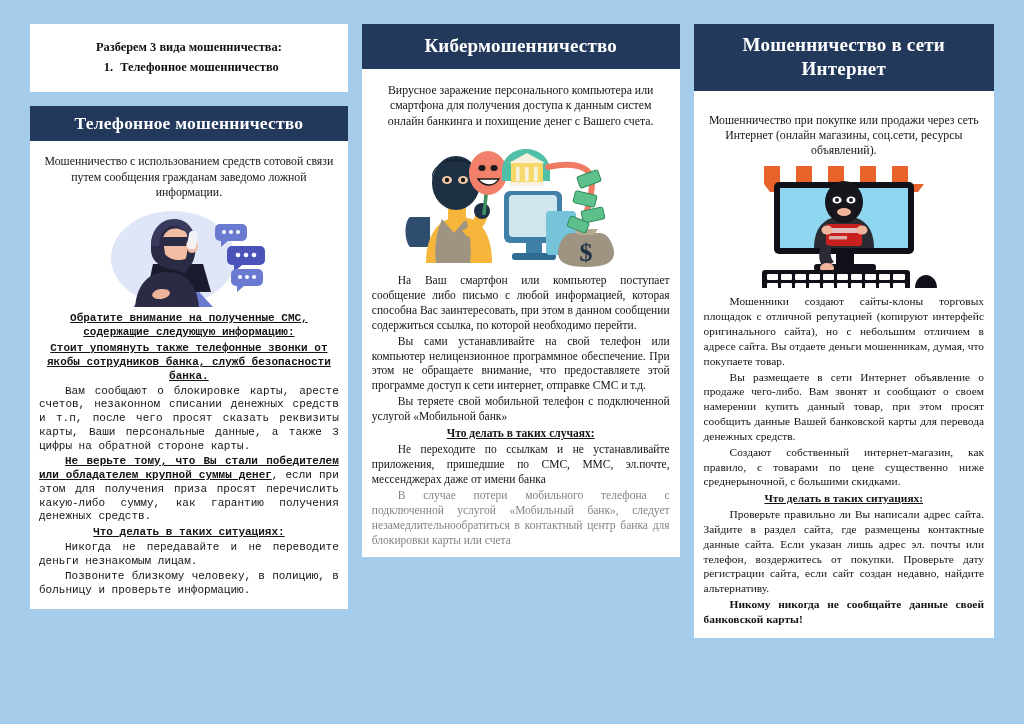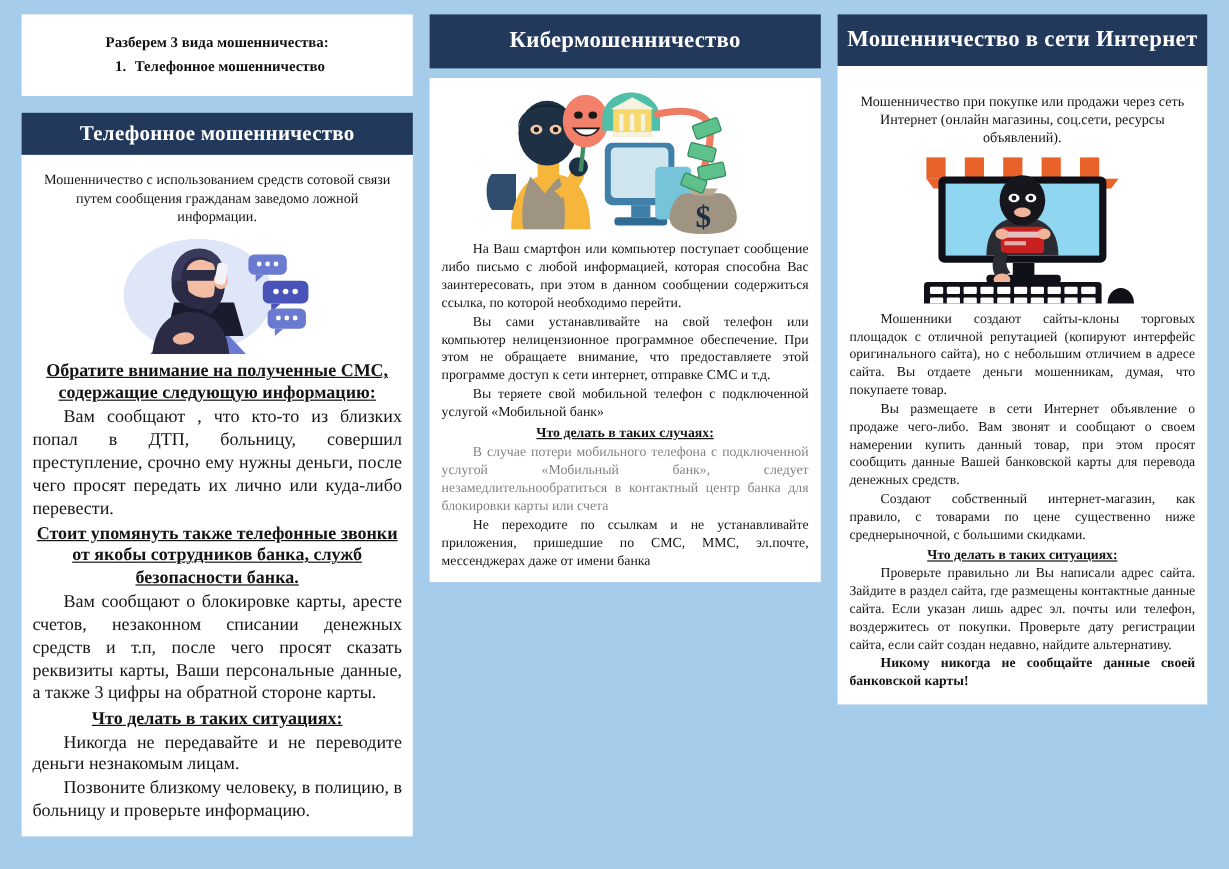--- a/index.html
+++ b/index.html
@@ -15,21 +15,21 @@
     overflow: hidden;
     position: relative;
   }
   .page {
     position: absolute;
     inset: 0;
     display: flex;
     flex-direction: row;
     align-items: flex-start;
     justify-content: space-between;
-    padding: 0;
+    padding: 12px;
   }
 
   
   .column {
     position: relative;
     height: 724px;
     box-sizing: border-box;
   }
   .col-1 { width: 330px; margin-left: 18px; }
   .col-2 { width: 330px; margin-left: 14px; }
@@ -98,21 +98,21 @@
     text-decoration: underline;
     margin: 2px 0 1px 0;
   }
   .body p.bold {
     font-weight: bold;
   }
   .body p.spaced { }
   .body .u-bold { font-weight: bold; text-decoration: underline; }
   .body p.faded { opacity: 0.55; }
 
-  .col-1 .body { padding: 0 9px; font-size: 15px; line-height: 1.26; }
+  .col-1 .body { padding: 0 9px; font-size: 11px; line-height: 1.26; font-family: Liberation Mono, monospace; }
   .col-2 .body { padding: 0 10px; font-size: 11.5px; line-height: 1.3; }
   .col-3 .body { padding: 0 10px; font-size: 11.4px; line-height: 1.3; }
 
   .lead-text {
     text-align: center;
     text-indent: 0;
     font-size: 11.8px;
     line-height: 1.3;
     padding: 0 14px;
     margin: 0;
@@ -216,36 +216,37 @@
               <circle cx="163" cy="49" r="2.3"></circle>
             <circle cx="149" cy="71" r="2"></circle>
               <circle cx="156" cy="71" r="2"></circle>
               <circle cx="163" cy="71" r="2"></circle>
           </g>
         </svg>
       </div>
 
       <div class="body">
         <p class="heading">Обратите внимание на полученные СМС, содержащие следующую информацию:</p>
-        <p>Вам сообщают , что кто-то из близких попал в ДТП, больницу, совершил преступление, срочно ему нужны деньги, после чего просят передать их лично или куда-либо перевести.</p>
         <p class="heading">Стоит упомянуть также телефонные звонки от якобы сотрудников банка, служб безопасности банка.</p>
         <p>Вам сообщают о блокировке карты, аресте счетов, незаконном списании денежных средств и т.п, после чего просят сказать реквизиты карты, Ваши персональные данные, а также 3 цифры на обратной стороне карты.</p>
+        <p><span class="u-bold">Не верьте тому, что Вы стали победителем или обладателем крупной суммы денег</span><span>, если при этом для получения приза просят перечислить какую-либо сумму, как гарантию получения денежных средств.</span></p>
         <p class="heading">Что делать в таких ситуациях:</p>
         <p>Никогда не передавайте и не переводите деньги незнакомым лицам.</p>
         <p>Позвоните близкому человеку, в полицию, в больницу и проверьте информацию.</p>
       </div>
     </div>
   </div>
 
   <div class="column col-2">
     <div class="top-spacer-2"></div>
 
     <div class="titlebar t2">Кибермошенничество</div>
 
     <div class="card col2-card">
+      <p class="lead-text col2-lead">Вирусное заражение персонального компьютера  или смартфона для получения доступа к данным систем онлайн банкинга и похищение денег с Вашего счета.</p>
 
       <div class="figure" style="margin:8px 0 4px;">
         <svg width="250" height="132" viewBox="0 0 250 132" aria-hidden="true">
 
           <path d="M14 80 C8 84 8 104 14 110 L34 110 L34 80 Z" fill="#2f4d6e"></path>
 
           <path d="M30 126 C30 96 44 80 64 80 C84 80 96 96 96 126 Z" fill="#f6b63c"></path>
 
           <path d="M46 82 C40 96 38 110 40 126 L74 126 C76 110 74 96 70 82 L58 96 Z" fill="#9f9481"></path>
 
@@ -298,22 +299,22 @@
             <rect x="172" y="82" width="20" height="11" rx="2" transform="rotate(22 182 88)"></rect>
           </g>
         </svg>
       </div>
 
       <div class="body">
         <p>На Ваш смартфон или компьютер поступает сообщение либо письмо с любой информацией, которая способна Вас заинтересовать, при этом в данном сообщении содержиться ссылка, по которой необходимо перейти.</p>
         <p class="spaced">Вы сами устанавливайте на свой телефон или компьютер нелицензионное программное обеспечение. При этом не обращаете внимание, что предоставляете этой программе доступ к сети интернет, отправке СМС и т.д.</p>
         <p>Вы теряете свой мобильной телефон с подключенной услугой «Мобильной банк»</p>
         <p class="heading spaced">Что делать в таких случаях:</p>
+        <p class="spaced">Не переходите по ссылкам и не устанавливайте приложения, пришедшие по СМС, ММС, эл.почте, мессенджерах даже от имени банка</p>
         <p class="spaced faded">В случае потери мобильного телефона с подключенной услугой «Мобильный банк», следует незамедлительнообратиться в контактный центр банка для блокировки карты или счета</p>
-        <p class="spaced">Не переходите по ссылкам и не устанавливайте приложения, пришедшие по СМС, ММС, эл.почте, мессенджерах даже от имени банка</p>
       </div>
     </div>
   </div>
 
   <div class="column col-3">
     <div class="top-spacer-3"></div>
 
     <div class="titlebar t3">Мошенничество в сети Интернет</div>
 
     <div class="card col3-card">

